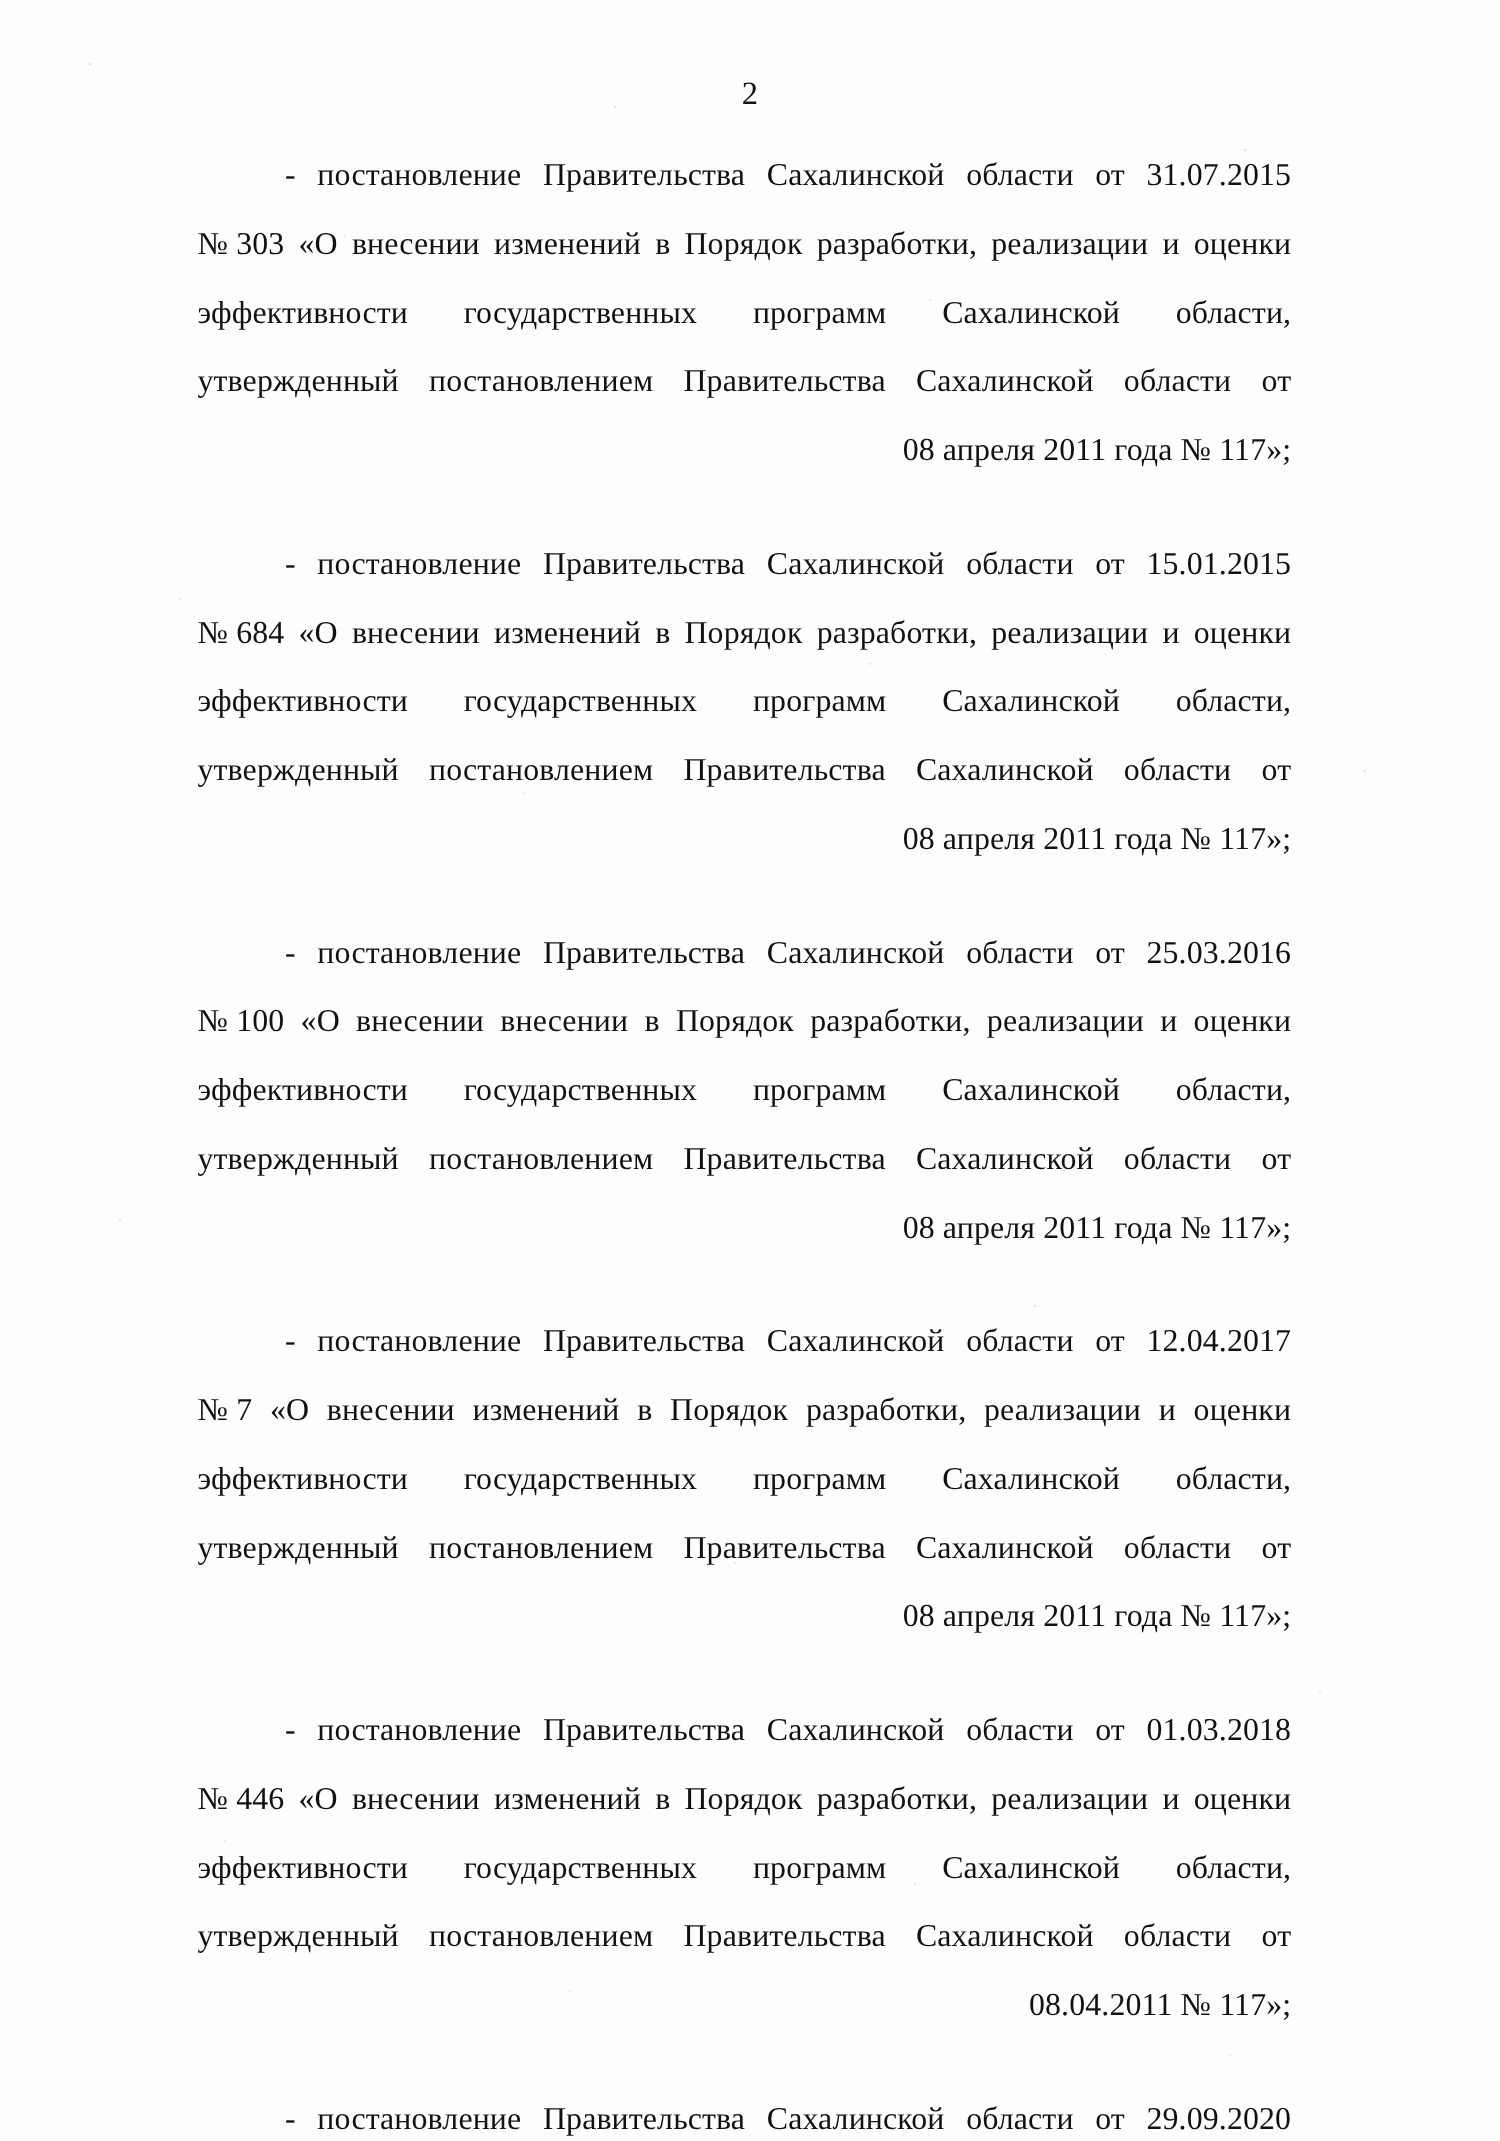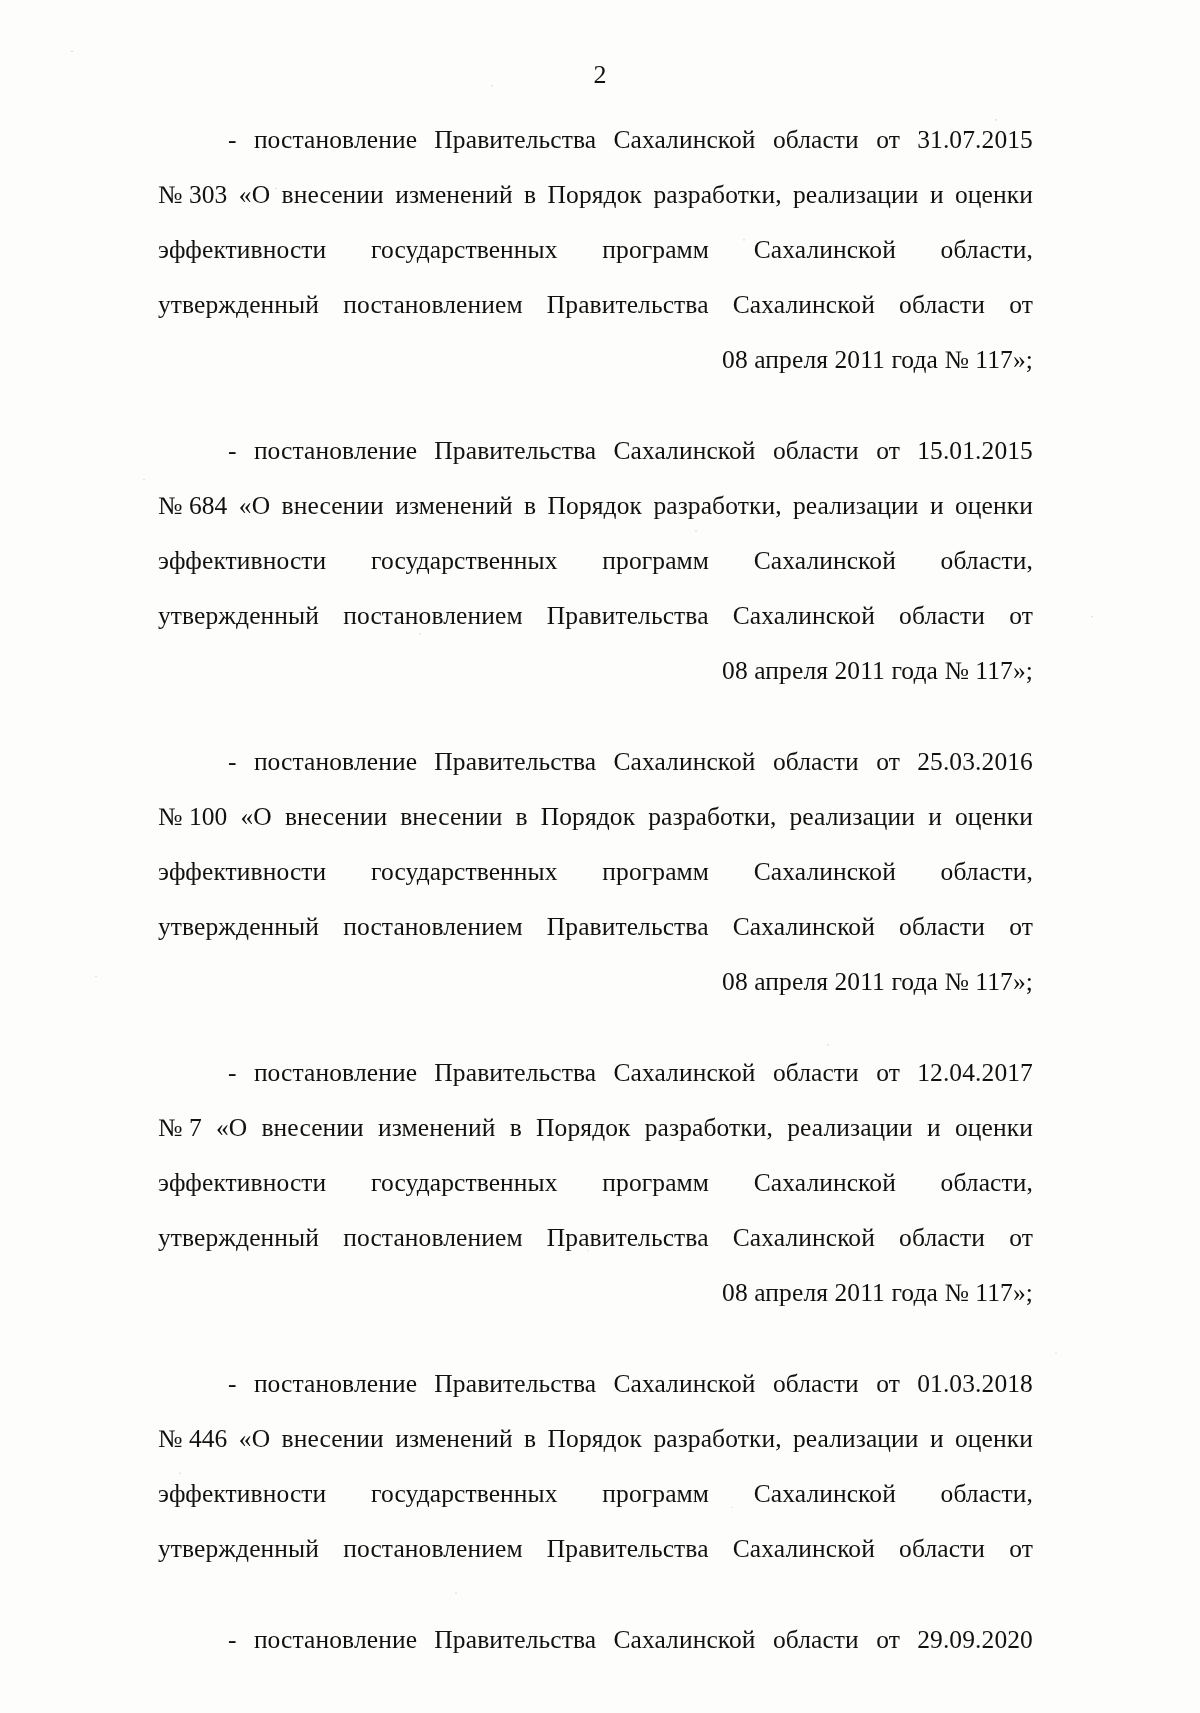--- a/index.html
+++ b/index.html
@@ -308,20 +308,21 @@
           <span class="w">области,</span>
         </div>
         <div class="line justify flush">
           <span class="w">утвержденный</span>
           <span class="w">постановлением</span>
           <span class="w">Правительства</span>
           <span class="w">Сахалинской</span>
           <span class="w">области</span>
           <span class="w">от</span>
         </div>
+        <div class="line last">08.04.2011 № 117»;</div>
       </div>
       <div class="para">
         <div class="line justify first">
           <span class="w">-</span>
           <span class="w">постановление</span>
           <span class="w">Правительства</span>
           <span class="w">Сахалинской</span>
           <span class="w">области</span>
           <span class="w">от</span>
           <span class="w">29.09.2020</span>

